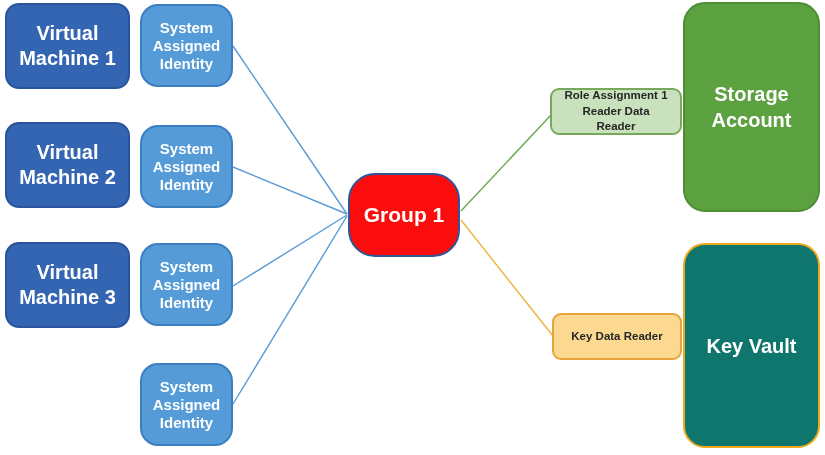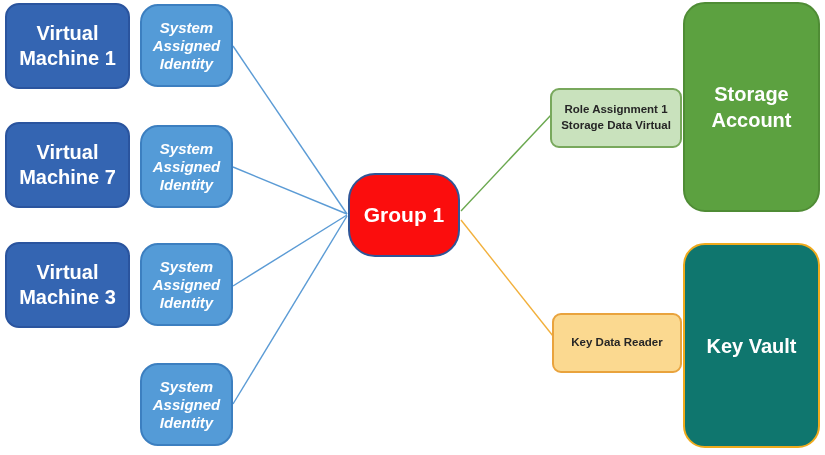--- a/index.html
+++ b/index.html
@@ -48,42 +48,41 @@
     width: 93px;
     height: 83px;
     left: 140px;
     background: #549BD7;
     border: 2px solid #3C7FC0;
     border-radius: 18px;
     color: #ffffff;
     font-size: 15px;
     line-height: 1.2;
     padding: 4px 22px;
-    font-style: italic;
   }
   .group-box {
     left: 348px;
     top: 173px;
     width: 112px;
     height: 84px;
     background: #FB0D0D;
     border: 2px solid #2F5597;
     border-radius: 27px;
     color: #ffffff;
     font-size: 21px;
   }
   .role-box {
     width: 132px;
-    height: 60px;
+    height: 47px;
     border-radius: 9px;
     font-size: 11.5px;
     line-height: 1.35;
     color: #262626;
     flex-direction: column;
-    padding: 2px 4px;
+    padding: 2px 12px;
   }
   .role-box.role-1 {
     left: 550px;
     top: 88px;
     background: #C9E2BD;
     border: 2px solid #78A85C;
   }
   .role-box.role-2 {
     left: 552px;
     top: 313px;
@@ -128,21 +127,21 @@
   </svg>
 
   <div class="box vm-box" style="top:3px">
     <span>Virtual Machine 1</span>
   </div>
   <div class="box identity-box" style="top:4px">
     <span>System Assigned Identity</span>
   </div>
 
   <div class="box vm-box" style="top:122px">
-    <span>Virtual Machine 7</span>
+    <span>Virtual Machine 2</span>
   </div>
   <div class="box identity-box" style="top:125px">
     <span>System Assigned Identity</span>
   </div>
 
   <div class="box vm-box" style="top:242px">
     <span>Virtual Machine 3</span>
   </div>
   <div class="box identity-box" style="top:243px">
     <span>System Assigned Identity</span>
@@ -151,21 +150,21 @@
   <div class="box identity-box" style="top:363px">
     <span>System Assigned Identity</span>
   </div>
 
   <div class="box group-box">
     <span>Group 1</span>
   </div>
 
   <div class="box role-box role-1">
     <span>Role Assignment 1</span>
-    <span>Storage Data Virtual</span>
+    <span>Reader Data Reader</span>
   </div>
 
   <div class="box role-box role-2">
     <span>Key Data Reader</span>
   </div>
 
   <div class="box target-box storage">
     <span>Storage Account</span>
   </div>
   <div class="box target-box keyvault">

